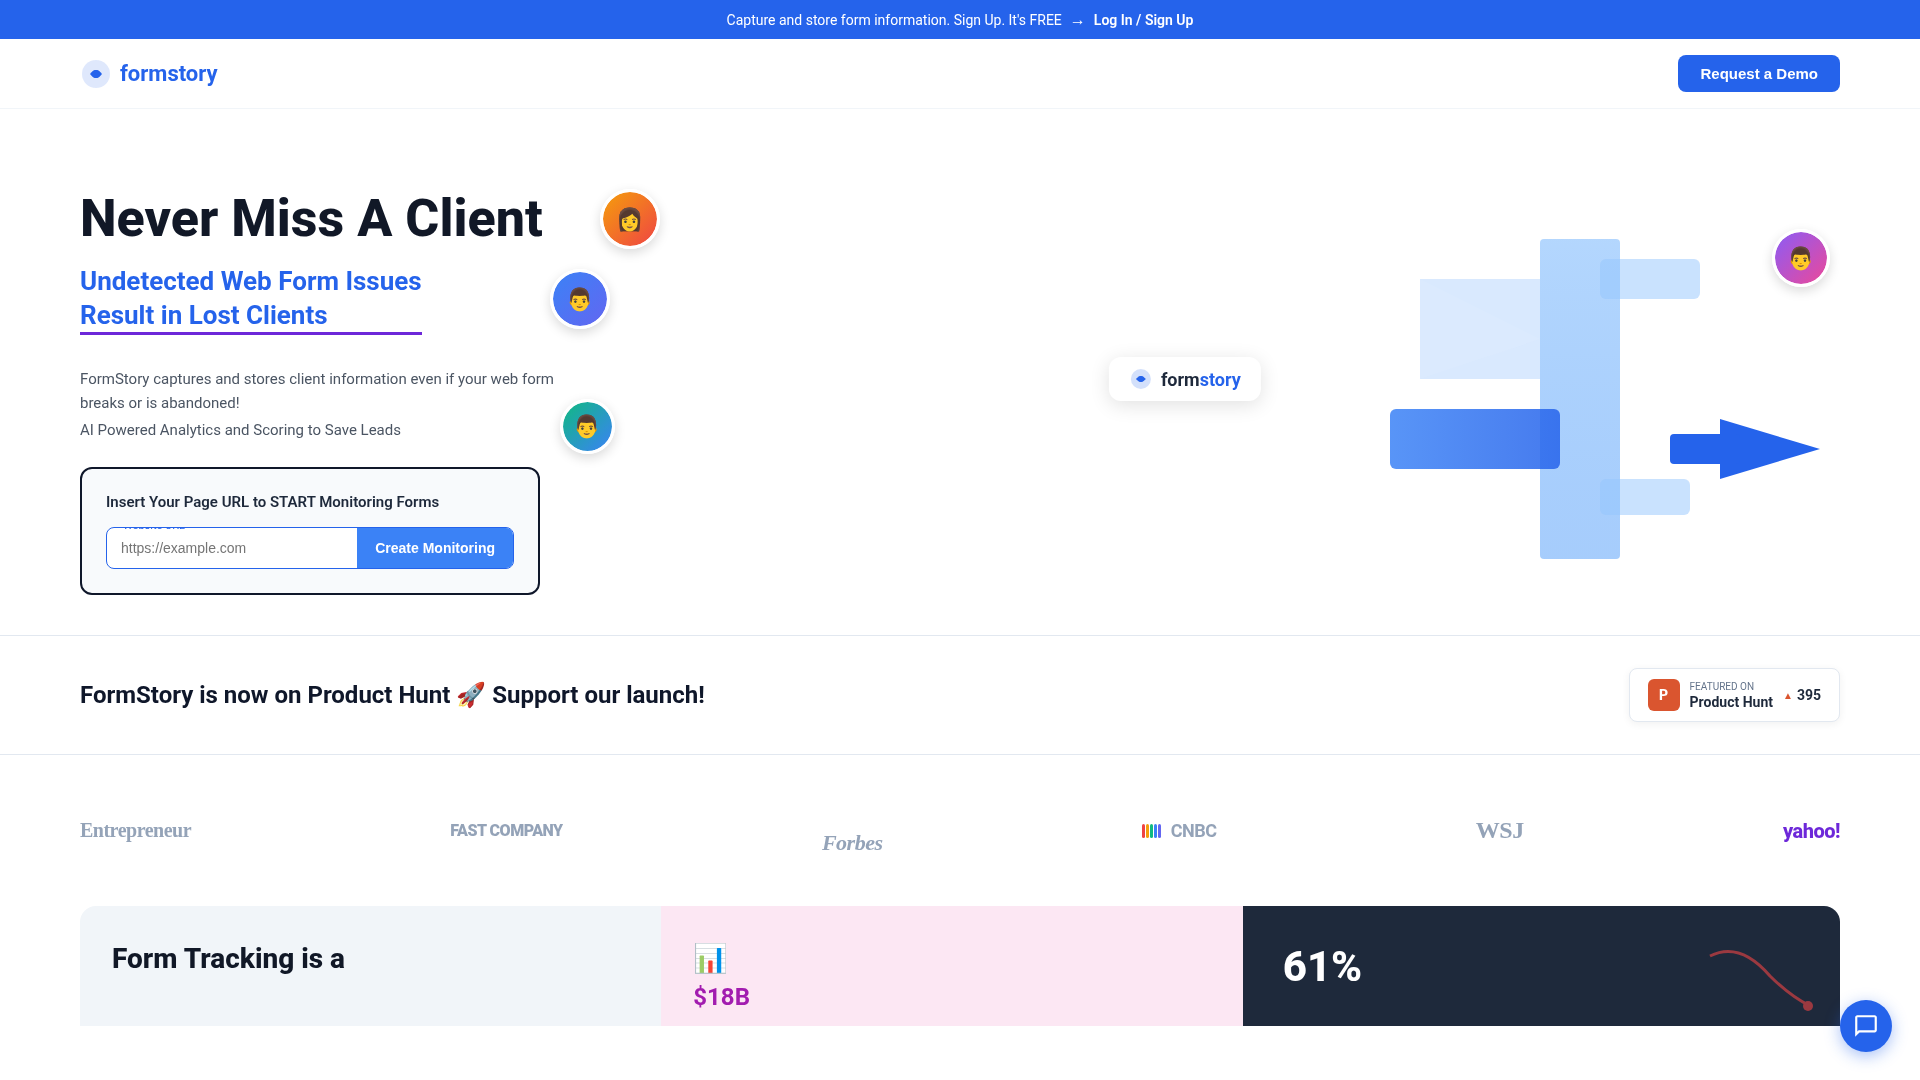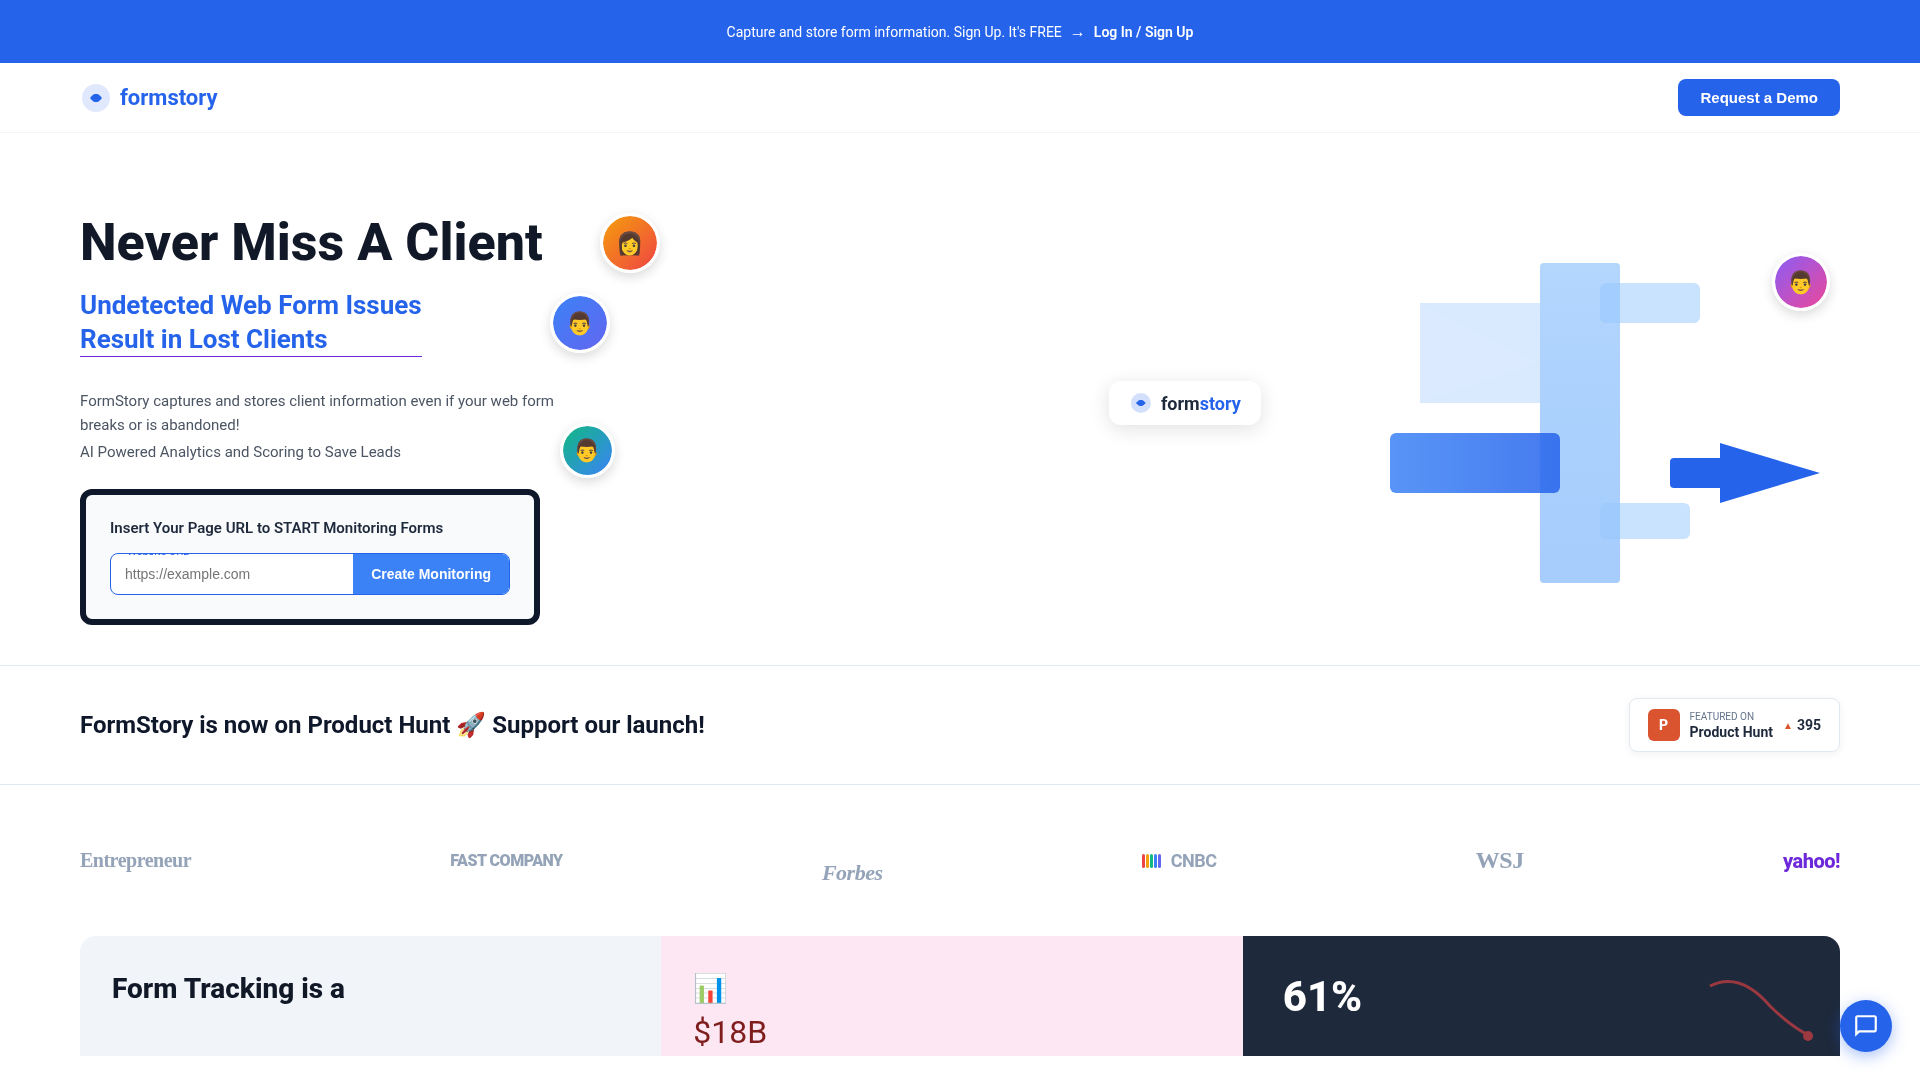--- a/index.html
+++ b/index.html
@@ -3,21 +3,21 @@
   <meta charset="utf-8">
   <style>
     * { margin: 0; padding: 0; box-sizing: border-box; }
     body { font-family: -apple-system, BlinkMacSystemFont, 'Segoe UI', Roboto, sans-serif; background: #fff; overflow-x: hidden; }
 
     
     .top-banner {
       background: #2563eb;
       color: #fff;
       text-align: center;
-      padding: 22px 20px;
+      padding: 10px 20px;
       font-size: 14px;
       display: flex;
       align-items: center;
       justify-content: center;
       gap: 8px;
     }
     .top-banner a { color: #fff; font-weight: 600; text-decoration: none; }
     .arrow-icon { font-size: 16px; }
 
     
@@ -88,39 +88,39 @@
       color: #111827;
       line-height: 1.15;
       margin-bottom: 16px;
     }
     .hero-subtitle {
       font-size: 26px;
       font-weight: 700;
       color: #2563eb;
       line-height: 1.3;
       margin-bottom: 16px;
-      border-bottom: 1px solid #6d28d9;
+      border-bottom: 3px solid #6d28d9;
       display: inline-block;
     }
     .hero-desc {
       color: #4b5563;
       font-size: 15px;
       line-height: 1.6;
       margin-bottom: 6px;
     }
     .hero-ai {
       color: #4b5563;
       font-size: 15px;
       margin-bottom: 28px;
     }
 
     
     .url-card {
       background: #f8fafc;
-      border: 6px solid #0f172a;
+      border: 2px solid #0f172a;
       border-radius: 12px;
       padding: 24px;
       max-width: 460px;
     }
     .url-card-title {
       font-size: 15px;
       font-weight: 600;
       color: #1e293b;
       margin-bottom: 16px;
     }
@@ -318,23 +318,23 @@
       flex: 0 0 33%;
       background: #fdf2f8;
       border-radius: 0;
       padding: 36px 32px 0;
       min-height: 120px;
       display: flex;
       flex-direction: column;
       align-items: flex-start;
     }
     .card-2-amount {
-      font-size: 32px;
-      font-weight: 400;
-      color: #7f1d1d;
+      font-size: 24px;
+      font-weight: 700;
+      color: #a21caf;
     }
     .card-2-icon {
       font-size: 28px;
       color: #f43f5e;
       margin-bottom: 8px;
     }
     .card-3 {
       flex: 0 0 34%;
       background: #1e293b;
       border-radius: 0 16px 0 0;

